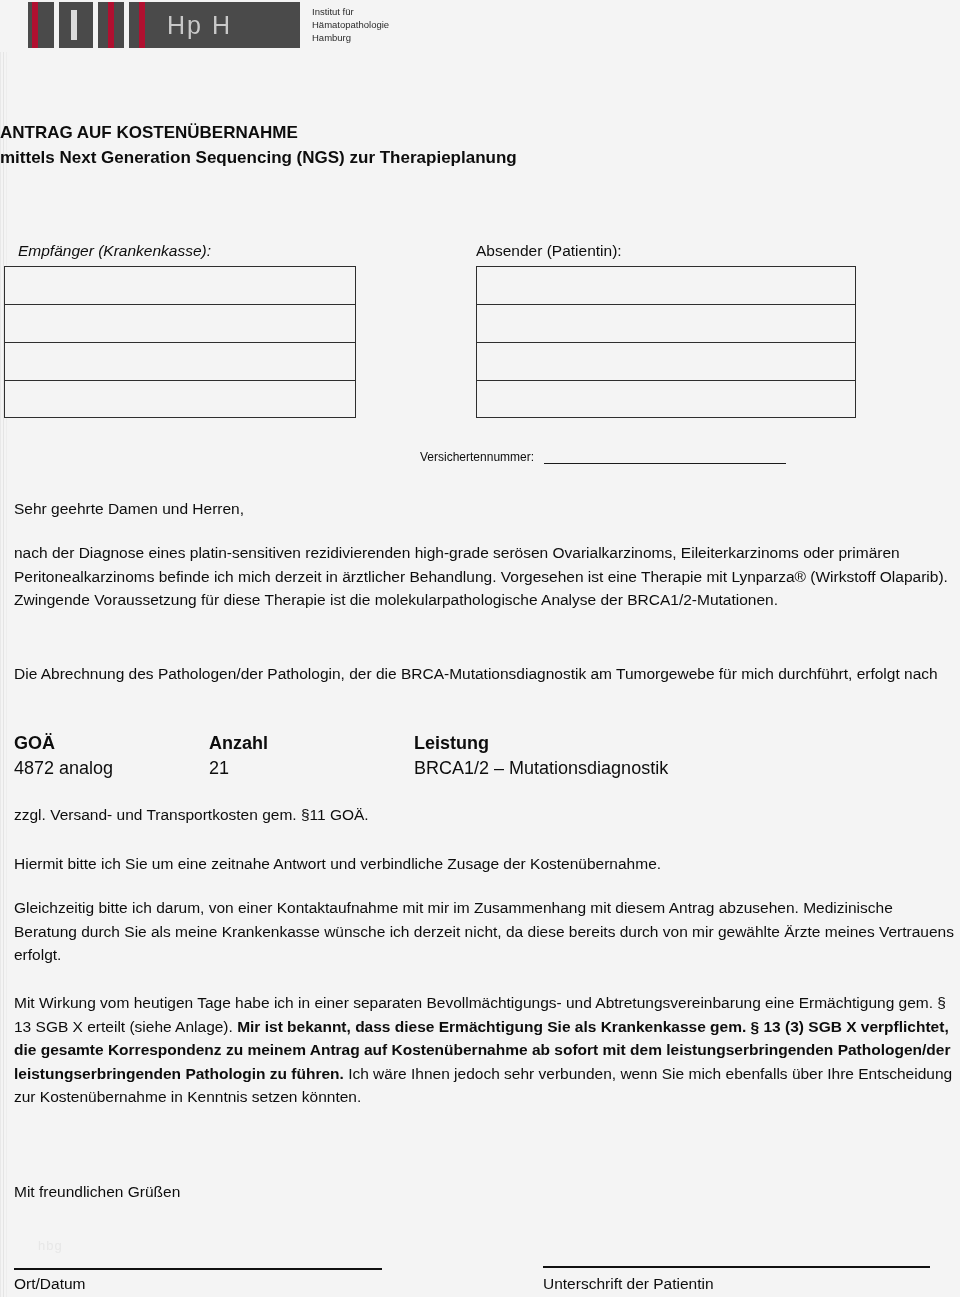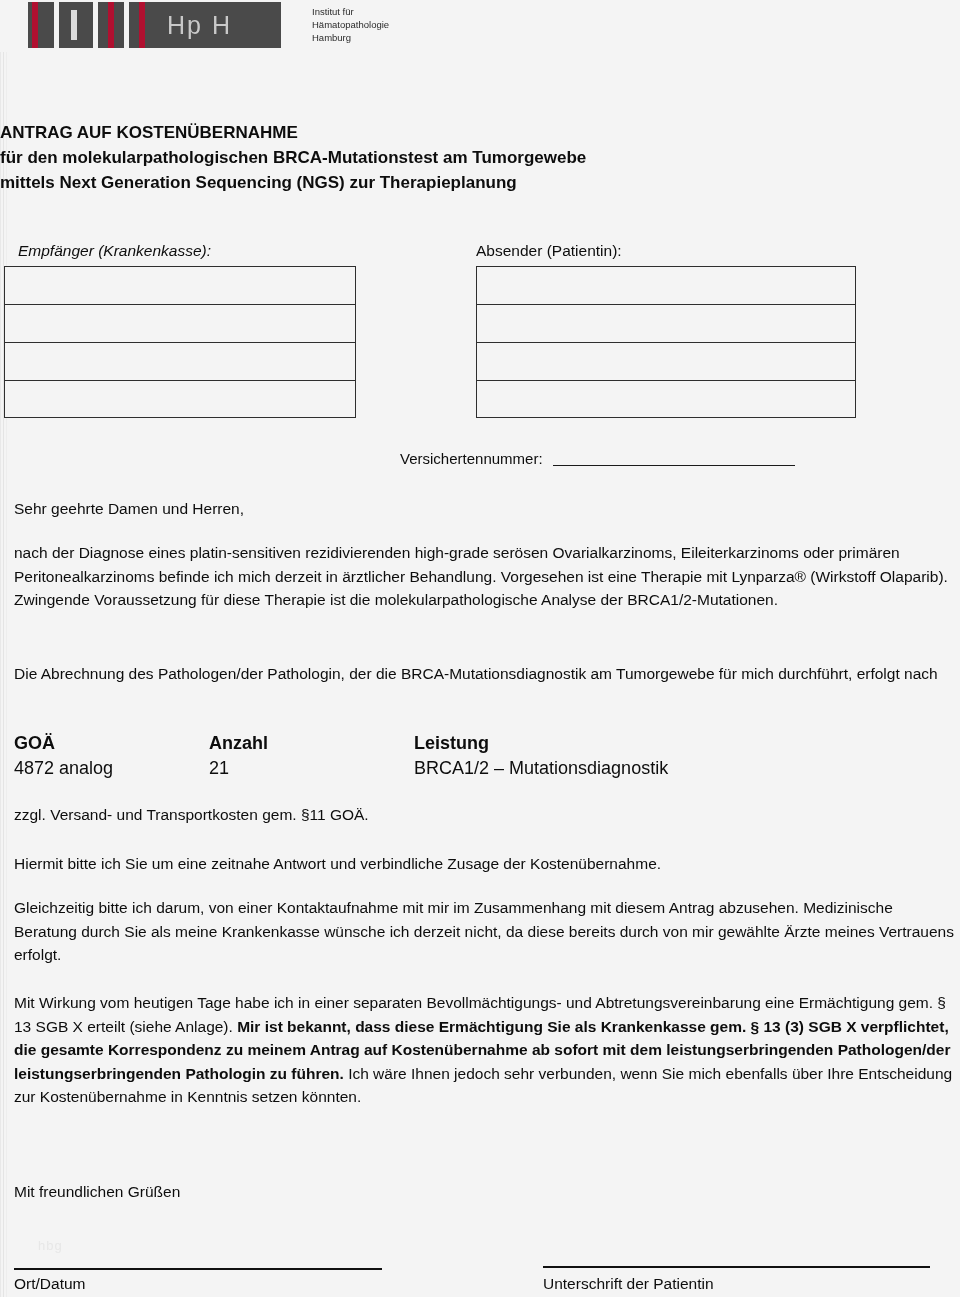--- a/index.html
+++ b/index.html
@@ -61,21 +61,21 @@
     width: 6px;
     background: #dcdcdc;
   }
   .lb1 { width: 26px; }
   .lb1 .redbar { left: 4px; }
   .lb2 { width: 34px; }
   .lb2 .whitebar { left: 12px; }
   .lb3 { width: 26px; }
   .lb3 .redbar { left: 10px; }
   .lb4 {
-    width: 152px;
+    width: 171px;
     display: flex;
     align-items: center;
   }
   .lb4 .redbar { left: 10px; }
   .logo-text {
     margin-left: 38px;
     color: #c9c9c9;
     font-size: 25px;
     letter-spacing: 2px;
     font-family: "Liberation Sans", sans-serif;
@@ -116,24 +116,24 @@
   .box-absender   { top: 266px; left: 476px; width: 380px; height: 152px; }
   .addr-row {
     height: 38px;
     border-bottom: 1.6px solid #2e2e2e;
   }
   .addr-row:last-child { border-bottom: none; }
 
   
   .vers-wrap {
     position: absolute;
-    top: 450px; left: 400px;
+    top: 450px; left: 420px;
     display: flex;
-    align-items: center;
-    font-size: 15px;
+    align-items: flex-end;
+    font-size: 12px;
   }
   .vers-line {
     display: inline-block;
     width: 242px;
     margin-left: 10px;
     border-bottom: 1.8px solid #1a1a1a;
     height: 14px;
   }
 
   
@@ -224,21 +224,20 @@
   </div>
   <div class="institute">
     <div>Institut für</div>
     <div>Hämatopathologie</div>
     <div>Hamburg</div>
   </div>
 </div>
 
 <div class="title-block">
   <div>ANTRAG AUF KOSTENÜBERNAHME</div>
-  <div>für den molekularpathologischen BRCA-Mutationstest am Tumorgewebe</div>
   <div>mittels Next Generation Sequencing (NGS) zur Therapieplanung</div>
 </div>
 
 <div class="addr-label label-empfaenger">Empfänger (Krankenkasse):</div>
 <div class="addr-box box-empfaenger">
   <div class="addr-row"></div>
   <div class="addr-row"></div>
   <div class="addr-row"></div>
   <div class="addr-row"></div>
 </div>

